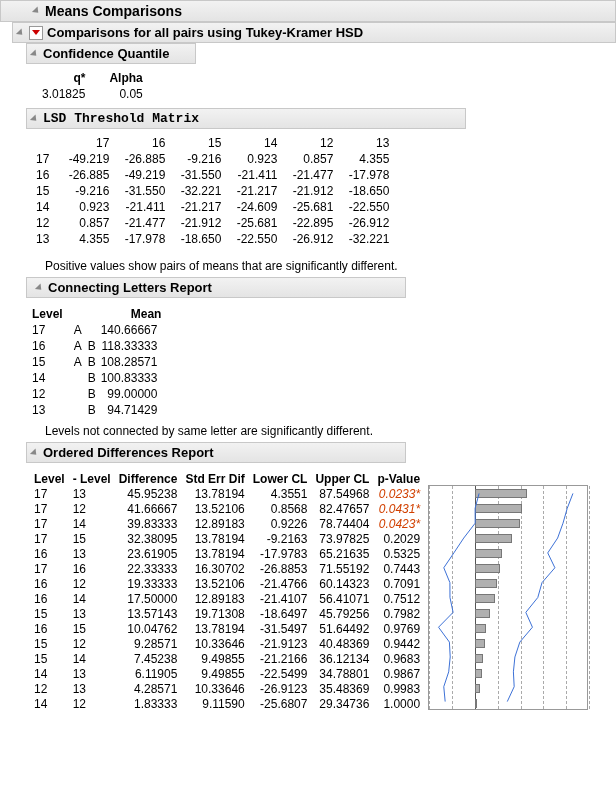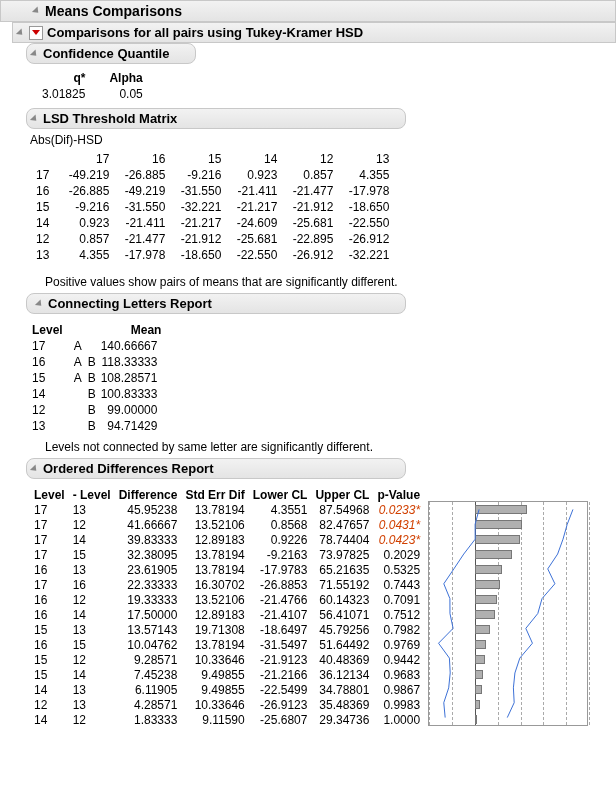--- a/index.html
+++ b/index.html
@@ -33,21 +33,21 @@
   }
   .tri.gray { border-left-color:#888;}
   .redmenu {
     display:inline-flex; align-items:center; justify-content:center;
     width:14px; height:14px; border:1px solid #999; background:#fff;
   }
   .redmenu span{
     width:0;height:0;border-left:4px solid transparent;border-right:4px solid transparent;border-top:5px solid #c00;
   }
   .indent1 { margin-left: 12px; }
-  .indent2 { margin-left: 26px; border-radius: 8px; }
+  .indent2 { margin-left: 26px; }
   .subcontent { padding: 4px 0 6px 30px; }
   table.num { border-collapse: collapse; margin-top:2px;}
   table.num td, table.num th {
     padding: 1px 6px;
     text-align: right;
     font-variant-numeric: tabular-nums;
   }
   table.num th { font-weight: normal;}
   .note { padding: 6px 0 4px 45px; }
   table.clr { border-collapse: collapse; margin-top:4px;}
@@ -111,26 +111,25 @@
       <th style="text-align:right;font-weight:bold;padding-left:18px;">Alpha</th>
     </tr>
     <tr>
       <td>3.01825</td>
       <td style="padding-left:18px;">0.05</td>
     </tr>
   </tbody>
     </table>
 </div>
 
-<div class="section-header indent2" style="width:380px;">
+<div class="section-header indent2" style="width:440px;font-family:Liberation Mono, monospace;">
   <span class="tri gray"></span>
   <span>LSD Threshold Matrix</span>
 </div>
 <div class="subcontent">
-  <div style="padding-bottom:2px;">Abs(Dif)-HSD</div>
   <table class="num" id="lsd-table">
       <tbody>
         <tr>
           <th></th>
           <th style="min-width:56px;">17</th>
           <th style="min-width:56px;">16</th>
           <th style="min-width:56px;">15</th>
           <th style="min-width:56px;">14</th>
           <th style="min-width:56px;">12</th>
           <th style="min-width:56px;">13</th>

